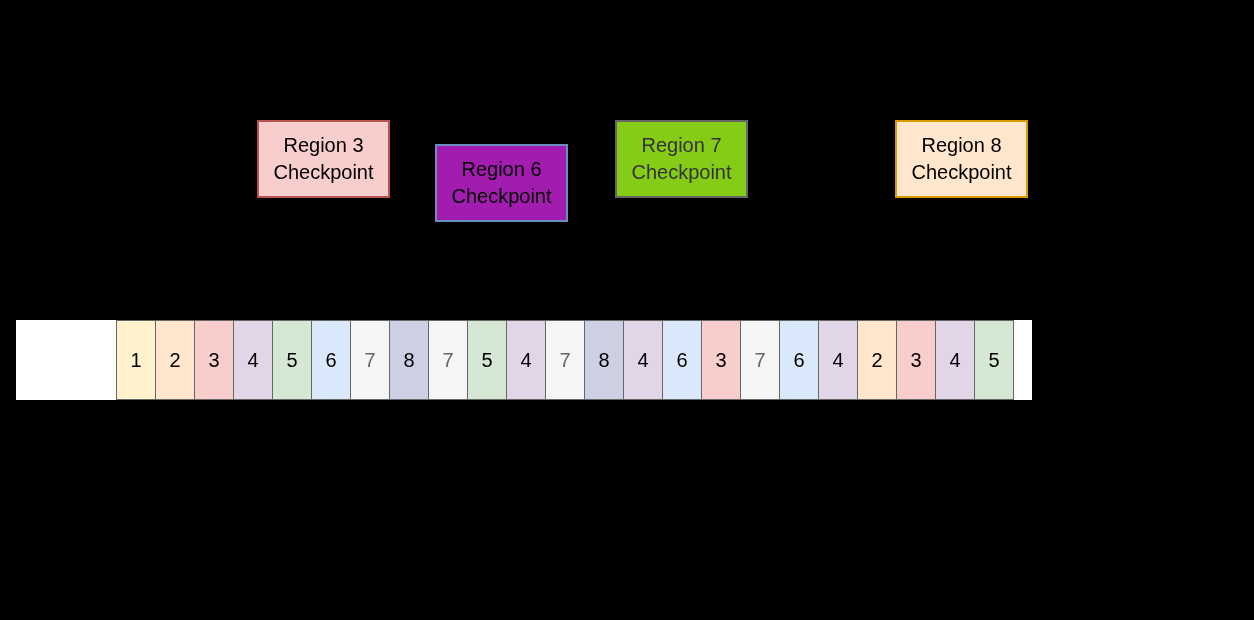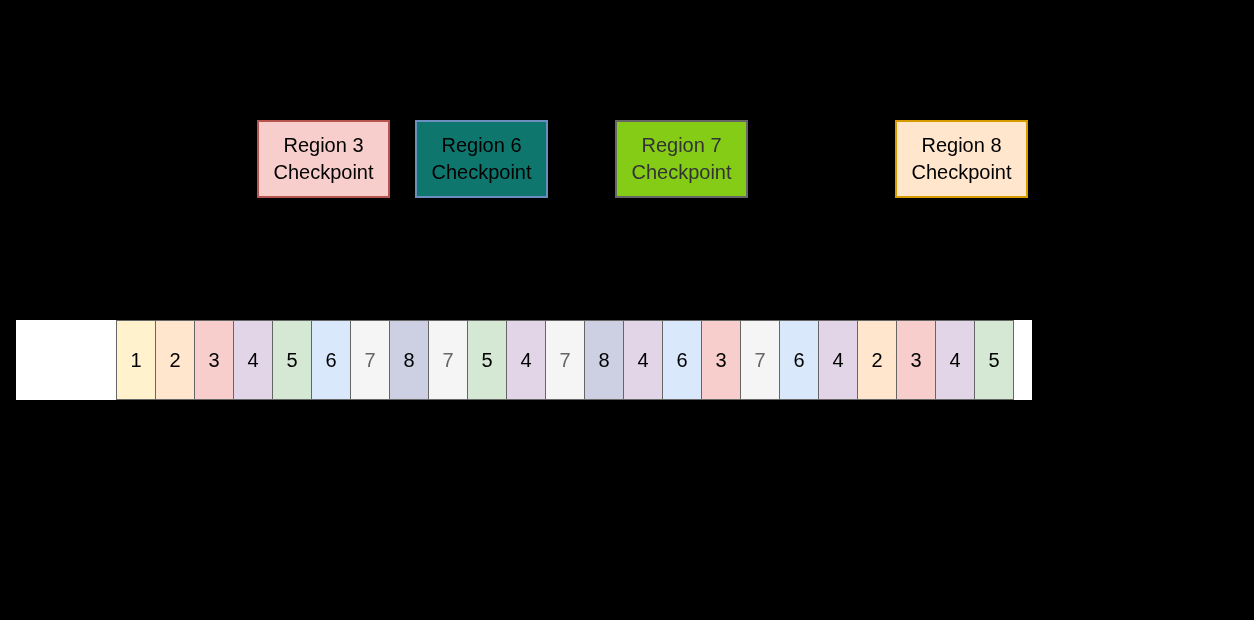--- a/index.html
+++ b/index.html
@@ -71,21 +71,21 @@
   }
 </style>
 </head>
 <body>
 
 <div class="checkpoint" style="left: 257px; background: rgb(248, 206, 204); border-color: rgb(184, 84, 80); color: rgb(0, 0, 0);">
   <span>Region 3</span>
   <span>Checkpoint</span>
 </div>
 
-<div class="checkpoint" style="left: 415px; background: #0f766e; border-color: rgb(108, 142, 191); color: rgb(0, 0, 0);">
+<div class="checkpoint" style="left: 435px; background: #a21caf; border-color: rgb(108, 142, 191); color: rgb(0, 0, 0); margin-top: 24px;">
   <span>Region 6</span>
   <span>Checkpoint</span>
 </div>
 
 <div class="checkpoint" style="left: 615px; background: #84cc16; border-color: rgb(102, 102, 102); color: rgb(51, 51, 51);">
   <span>Region 7</span>
   <span>Checkpoint</span>
 </div>
 
 <div class="checkpoint" style="left: 895px; background: rgb(255, 230, 204); border-color: rgb(215, 155, 0); color: rgb(0, 0, 0);">

